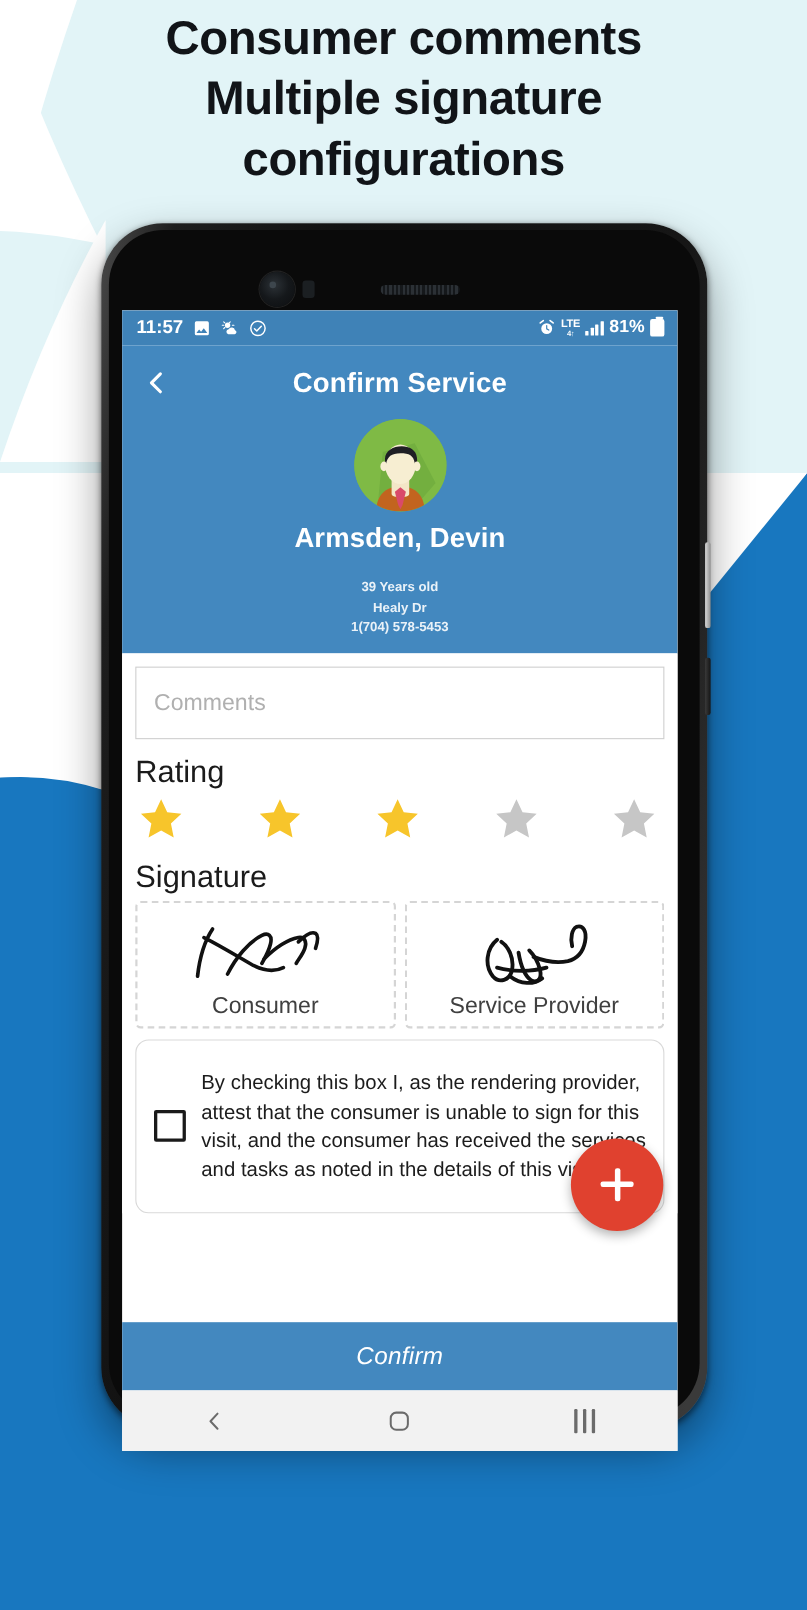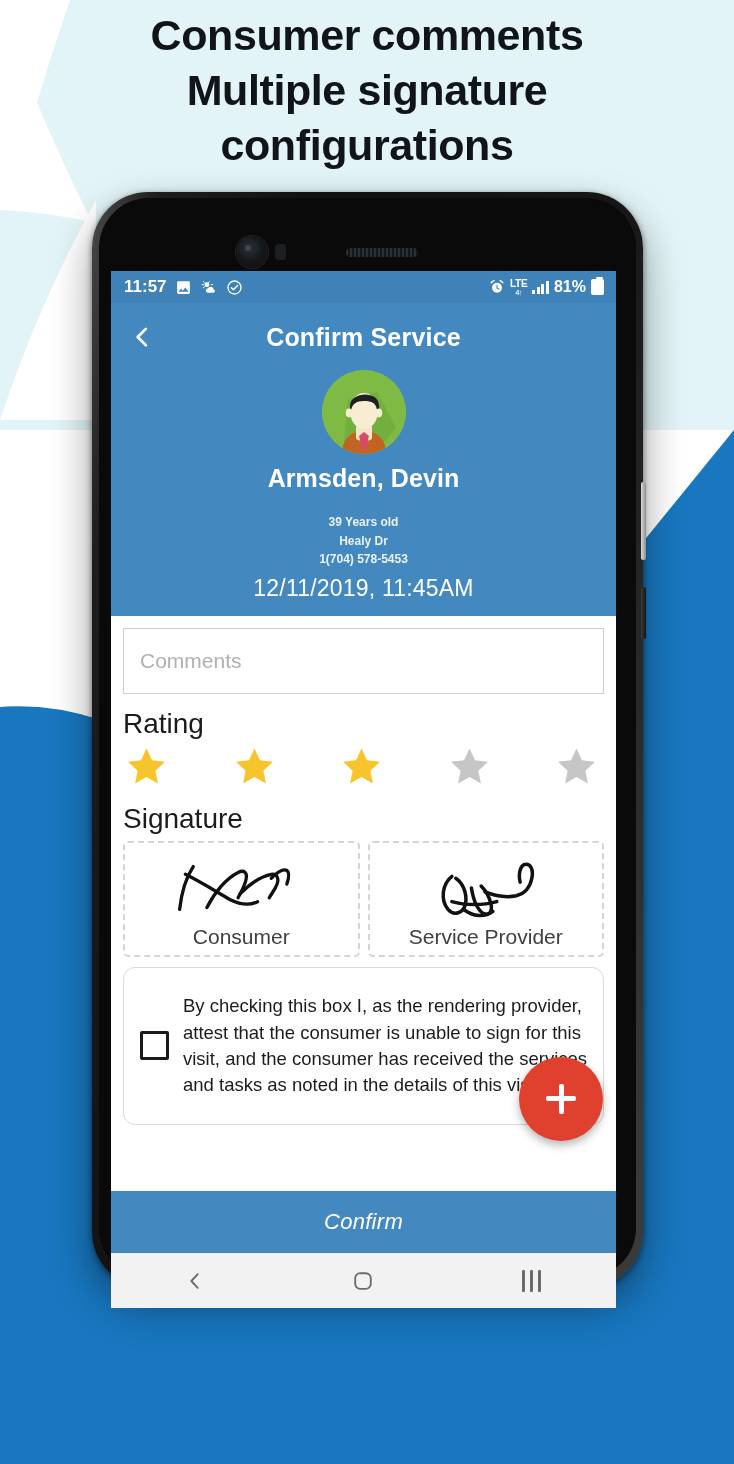--- a/index.html
+++ b/index.html
@@ -20,21 +20,21 @@
     text-align:center; z-index:3;
     color:#111418;
     font-size:43px; font-weight:700; line-height:1.28;
     letter-spacing:-0.4px;
   }
   .headline .ln { display:block; }
 
   
   .device {
     position:absolute;
-    left:92px; top:192px;
+    left:92px; top:203px;
     width:551px; height:1096px;
     z-index:4;
   }
   .device-body {
     position:absolute; inset:0;
     background:linear-gradient(100deg,#4a4a4a 0%,#1d1d1d 9%,#111 30%,#161616 72%,#3a3a3a 97%);
     border-radius:56px;
     box-shadow:0 18px 40px rgba(0,0,0,.40), 0 2px 6px rgba(0,0,0,.5);
   }
   .device-inner {
@@ -311,21 +311,20 @@
             <ellipse cx="27" cy="43" rx="3.2" ry="4.4" fill="#f7eed2"></ellipse>
             <ellipse cx="57" cy="43" rx="3.2" ry="4.4" fill="#f7eed2"></ellipse>
           </svg>
         </div>
         <div class="patient-name">Armsden, Devin</div>
         <div class="patient-meta">
           <div>39 Years old</div>
           <div>Healy Dr</div>
           <div>1(704) 578-5453</div>
         </div>
-        <div class="visit-dt">12/11/2019, 11:45AM</div>
       </div>
     </div>
 
     <div class="body">
       <input class="comments-input" type="text" placeholder="Comments" style="">
 
       <div class="field-label">Rating</div>
       <div class="stars">
         <svg class="star" viewBox="0 0 24 24">
             <path d="M12 2.4l2.95 6.3 6.85.82-5.06 4.72 1.35 6.76L12 17.55 5.91 21l1.35-6.76L2.2 9.52l6.85-.82z" fill="#f7c52b"></path>

